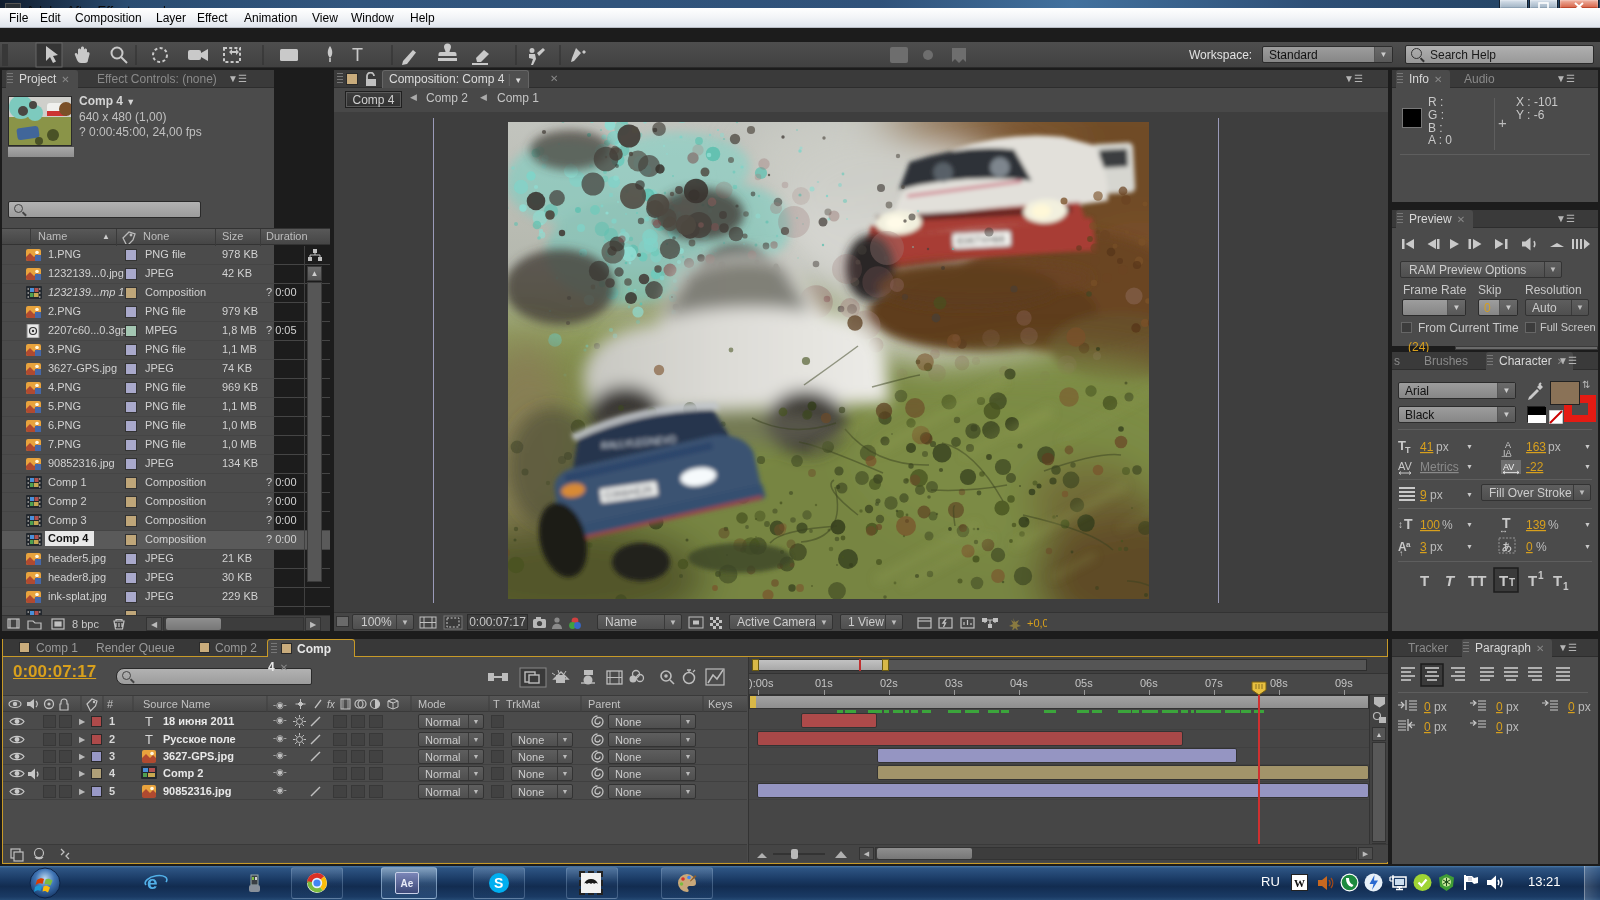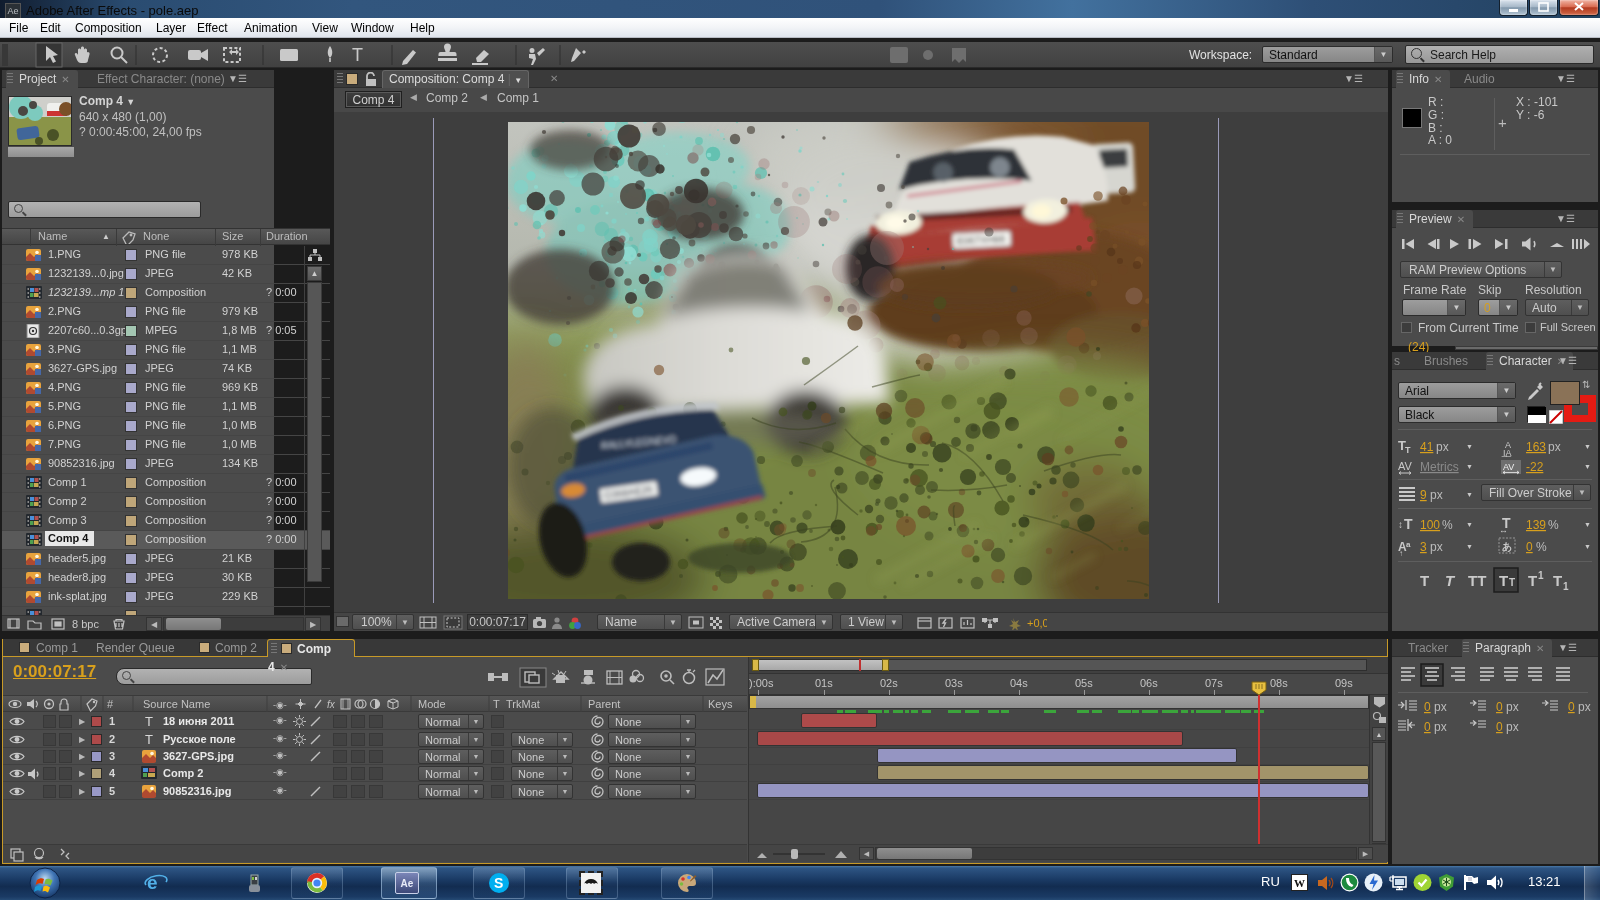--- a/index.html
+++ b/index.html
@@ -7,21 +7,21 @@
 #root{position:absolute;top:0;left:0;width:1600px;height:900px;background:#1c1c1c;font-size:12px;}
 
 #titlebar{position:absolute;top:0;left:0;width:1600px;height:22px;
  background:linear-gradient(90deg,#101c2e 0%,#2a4c71 8%,#32567e 22%,#30527a 55%,#42719e 67%,#2e4f76 82%,#224160 100%);}
 #titlebar .ttl{position:absolute;left:26px;top:3px;color:#0a0a0a;font-size:13px;}
 #aeicon{position:absolute;left:5px;top:3px;width:16px;height:16px;background:#2a3036;border:1px solid #555;color:#b8bcc0;font-size:9px;text-align:center;line-height:14px;}
 .winbtn{position:absolute;top:0;height:16px;border:1px solid #13202e;border-top:none;border-radius:0 0 4px 4px;
  background:linear-gradient(#d8e2ec 0%,#a8b9c9 45%,#8298ac 52%,#b0c2d2 100%);box-shadow:inset 0 0 2px rgba(255,255,255,.8);}
 #btnclose{background:linear-gradient(#f0b2a2 0%,#d96c52 45%,#b23a20 52%,#d06848 100%);}
 
-#menubar{position:absolute;top:18px;left:0;width:1600px;height:20px;
+#menubar{position:absolute;top:8px;left:0;width:1600px;height:20px;
  background:linear-gradient(#ffffff 0%,#f2f4f7 50%,#dfe4ec 100%);border-bottom:1px solid #b8bcc4;}
 #menubar span{color:#000;font-size:12px;position:absolute;top:3px;}
 
 #toolbar{position:absolute;top:42px;left:0;width:1600px;height:26px;background:linear-gradient(#4e4e4e,#414141);border-bottom:1px solid #2a2a2a;}
 .pnl{position:absolute;background:#4b4b4b;}
 .tabrow{position:absolute;left:0;top:0;width:100%;height:18px;background:#3a3a3a;border-bottom:1px solid #2d2d2d;}
 .tab{position:absolute;top:0;height:18px;padding:0 8px;line-height:18px;color:#909090;background:#3a3a3a;font-size:12px;}
 .tab.act{background:#4b4b4b;color:#d8d8d8;border-radius:3px 3px 0 0;}
 .tab .x{color:#888;margin-left:5px;font-size:10px;}
 .pmenu{position:absolute;width:22px;height:12px;color:#b5b5b5;font-size:10px;}
@@ -120,21 +120,21 @@
   <span style="position:absolute;left:5px;top:2px;width:11px;height:11px;border:1.5px solid #333;border-radius:50%;"></span>
   <span style="position:absolute;left:14px;top:13px;width:5px;height:1.5px;background:#333;transform:rotate(45deg);"></span>
   <span style="position:absolute;left:24px;top:2px;color:#1a1a1a;font-size:12px;">Search Help</span>
 </div>
 
 </div>
 
 <div class="pnl" id="projpnl" style="left:2px;top:70px;width:272px;height:561px;">
  <div class="tabrow"></div>
  <div class="tab act" style="left:4px;"><span class="grip" style="left:1px;top:3px;"></span><span style="margin-left:5px;">Project</span><span class="x">✕</span></div>
- <span style="position:absolute;left:95px;top:2px;color:#8a8a8a;">Effect Character: (none)</span>
+ <span style="position:absolute;left:95px;top:2px;color:#8a8a8a;">Effect Controls: (none)</span>
  <div class="pmenu" style="right:24px;top:3px;">▼☰</div>
 
  <div style="position:absolute;left:6px;top:26px;width:64px;height:50px;overflow:hidden;border:1px solid #2a2a2a;">
   <svg width="64" height="50" viewBox="0 0 64 50">
    <rect width="64" height="50" fill="#8a9448"></rect>
    <rect width="64" height="20" fill="#cfcfcb"></rect>
    <circle cx="12" cy="10" r="12" fill="#7dcabe"></circle>
           <circle cx="26" cy="16" r="8" fill="#7dcabe"></circle>
    <circle cx="14" cy="14" r="5" fill="#4a4642"></circle>
           <circle cx="24" cy="8" r="4" fill="#4a4642"></circle>

